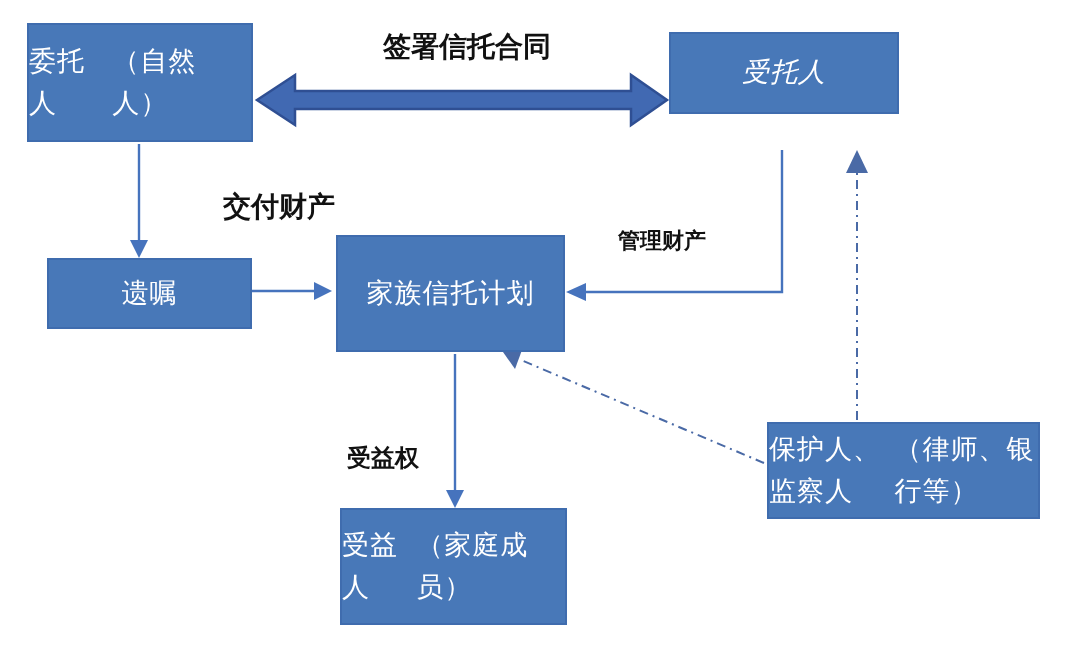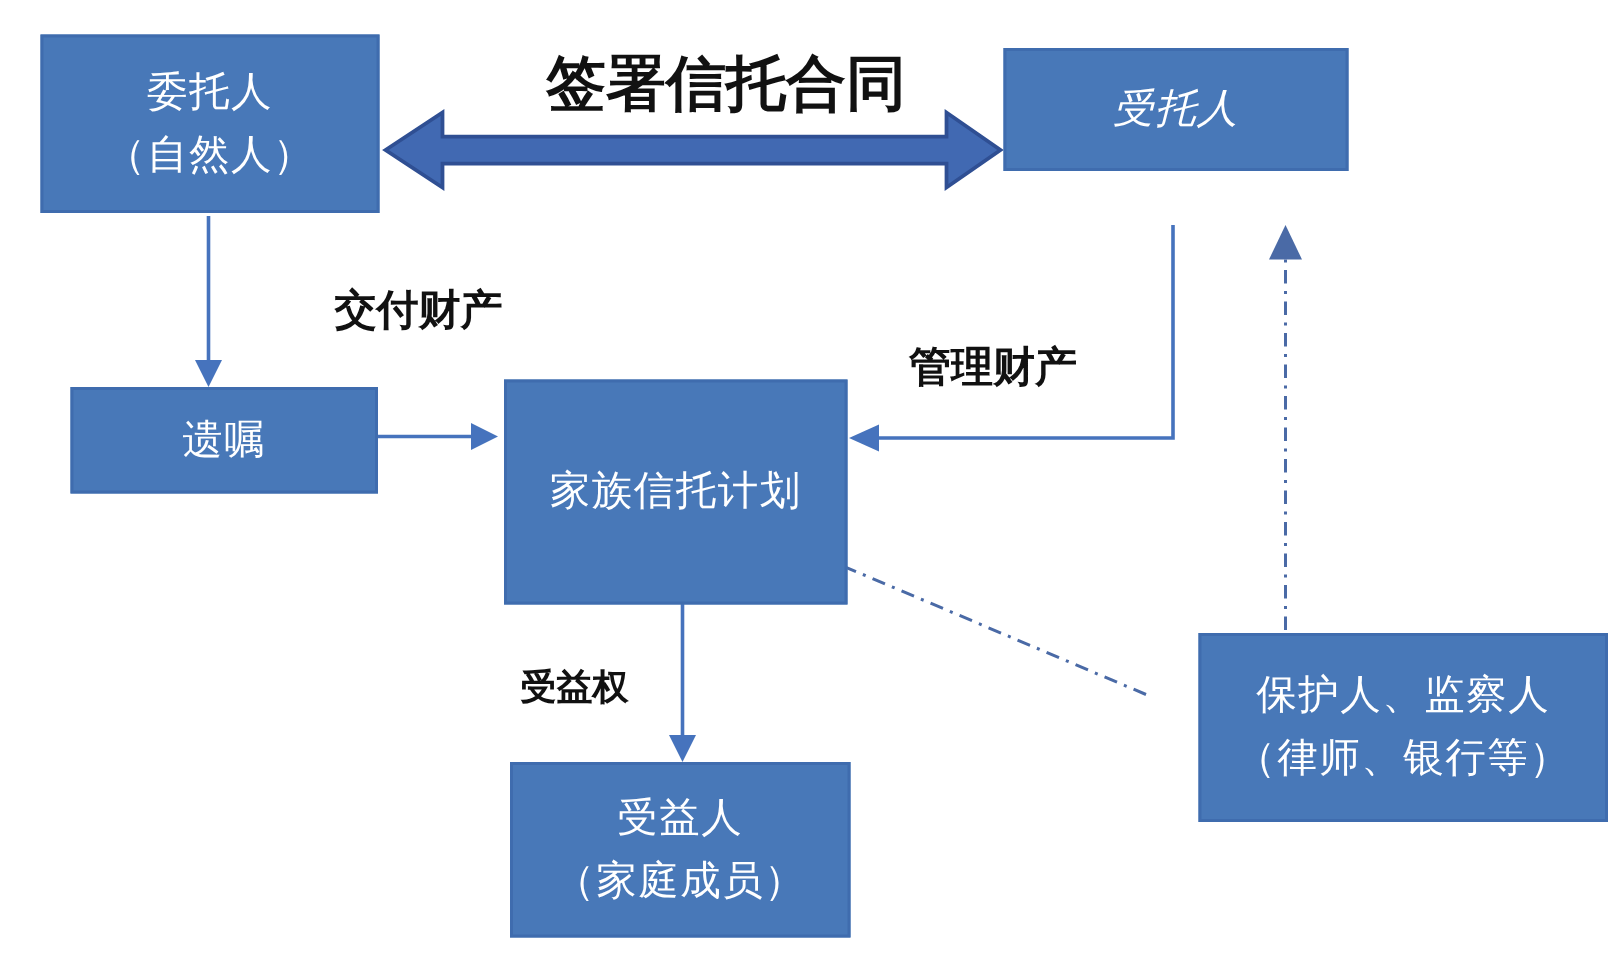--- a/index.html
+++ b/index.html
@@ -9,48 +9,47 @@
     background: var(--background, #fff);
     font-family: "Liberation Sans", sans-serif;
     overflow: hidden;
   }
   .node {
     position: absolute;
     background: var(--box-fill);
     border: 2px solid var(--box-border);
     color: var(--box-text);
     display: flex;
-    flex-direction: column;
     align-items: center;
     justify-content: center;
     text-align: left;
     font-size: 27px;
     line-height: 1.55;
     letter-spacing: 1px;
     box-sizing: border-box;
   }
   .node .line:empty { display: none; }
   .edge-label {
     position: absolute;
     color: var(--label-text);
     font-weight: bold;
     text-align: center;
     white-space: nowrap;
   }
-  #label-sign-contract   { left: 344px; top: 28px;  width: 280px; font-size: 40px; }
+  #label-sign-contract   { left: 327px; top: 28px;  width: 280px; font-size: 28px; }
   #label-deliver-property{ left: 195px; top: 188px; width: 140px; font-size: 28px; text-align: right; }
-  #label-manage-property { left: 592px; top: 226px; width: 140px; font-size: 28px; }
+  #label-manage-property { left: 592px; top: 226px; width: 140px; font-size: 22px; }
   #label-beneficial-right{ left: 323px; top: 442px; width: 120px; font-size: 24px; }
 
   #node-settlor     { left: 27px;  top: 23px;  width: 226px; height: 119px; }
   #node-trustee     { left: 669px; top: 32px;  width: 230px; height: 82px; font-style: italic; }
   #node-will        { left: 47px;  top: 258px; width: 205px; height: 71px;  }
-  #node-trust-plan  { left: 336px; top: 235px; width: 229px; height: 150px; margin-top: 18px; }
+  #node-trust-plan  { left: 336px; top: 235px; width: 229px; height: 117px; }
   #node-beneficiary { left: 340px; top: 508px; width: 227px; height: 117px; }
-  #node-protector   { left: 799px; top: 422px; width: 273px; height: 126px; }
+  #node-protector   { left: 767px; top: 422px; width: 273px; height: 97px; }
 
   #edges-svg { position: absolute; left: 0; top: 0; width: 1080px; height: 650px; }
   .solid-line   { stroke: var(--arrow); stroke-width: 2.4; fill: none; }
   .solid-head   { fill: var(--arrow); stroke: none; }
   .dash-line    { stroke: var(--dash-line); stroke-width: 2; fill: none; stroke-dasharray: 9 5 2 5; }
   .dash-head    { fill: var(--dash-line); stroke: none; }
   .double-arrow { fill: var(--double-arrow-fill); stroke: var(--double-arrow-border); stroke-width: 2.5; }
 </style>
 </head>
 <body>

